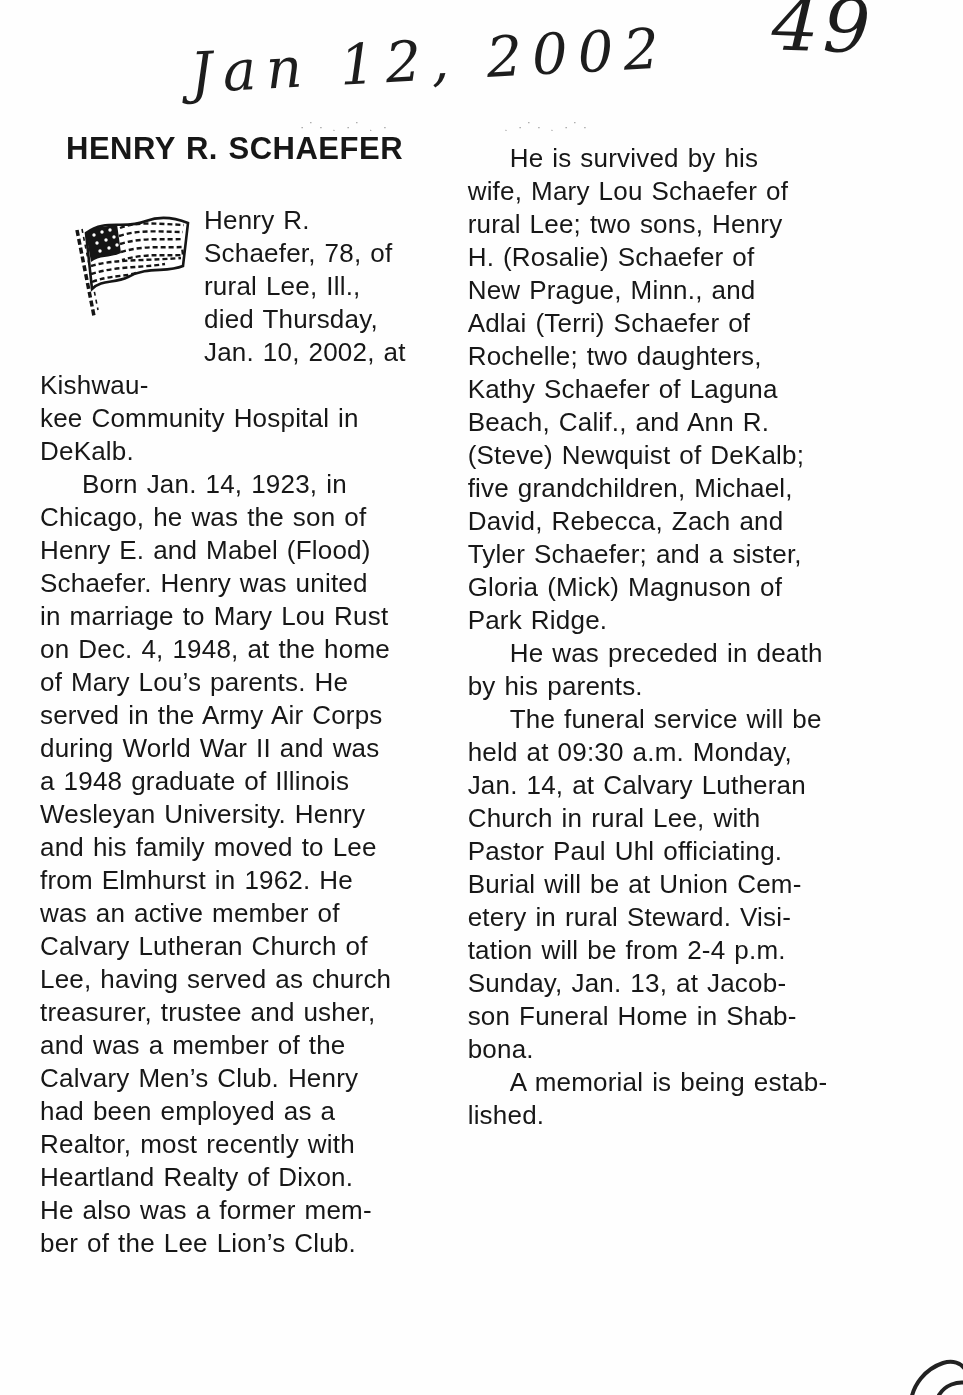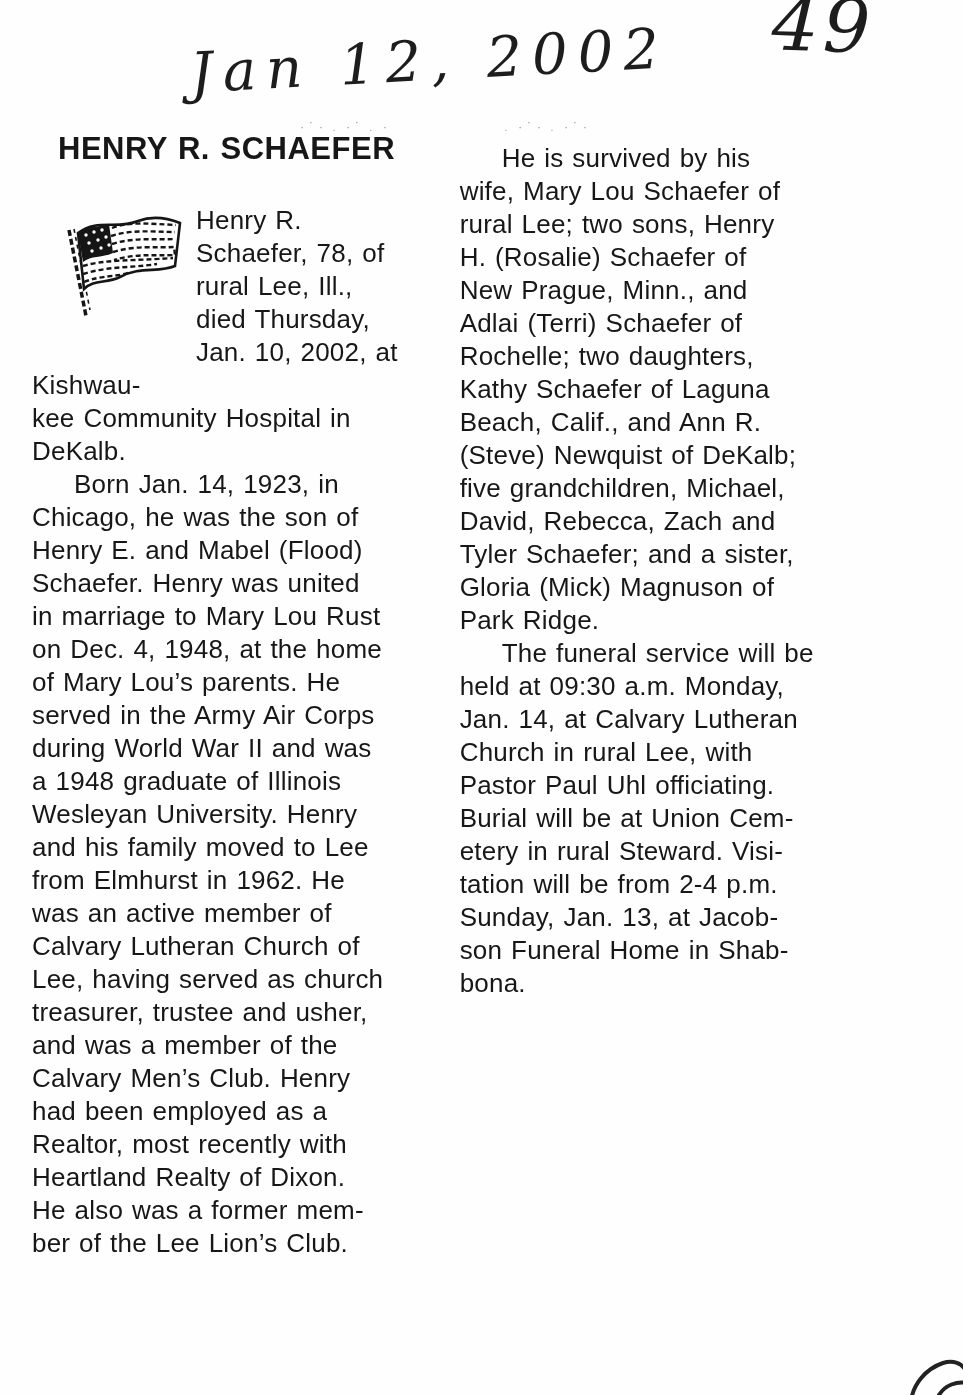--- a/index.html
+++ b/index.html
@@ -32,21 +32,21 @@
     left: 772px;
     top: -18px;
     font-size: 74px;
     letter-spacing: 4px;
     transform: rotate(2deg);
   }
   
   .clipping {
     position: absolute;
     top: 132px;
-    left: 32px;
+    left: 40px;
     width: 856px;
     display: flex;
     gap: 14px;
   }
   .col { font-size: 26px; line-height: 33px; letter-spacing: 0.2px; word-spacing: 1.5px; }
   .col-left  { width: 408px; }
   .col-right { width: 434px; padding-top: 10px; margin-left: 11px; }
   .headline {
     font-size: 31px;
     font-weight: 700;
@@ -164,31 +164,35 @@
 Adlai (Terri) Schaefer of
 Rochelle; two daughters,
 Kathy Schaefer of Laguna
 Beach, Calif., and Ann R.
 (Steve) Newquist of DeKalb;
 five grandchildren, Michael,
 David, Rebecca, Zach and
 Tyler Schaefer; and a sister,
 Gloria (Mick) Magnuson of
 Park Ridge.</p>
+      <p class="para">He was preceded in death
+by his parents.</p>
       <p class="para">The funeral service will be
 held at 09:30 a.m. Monday,
 Jan. 14, at Calvary Lutheran
 Church in rural Lee, with
 Pastor Paul Uhl officiating.
 Burial will be at Union Cem-
 etery in rural Steward. Visi-
 tation will be from 2-4 p.m.
 Sunday, Jan. 13, at Jacob-
 son Funeral Home in Shab-
 bona.</p>
+      <p class="para">A memorial is being estab-
+lished.</p>
     </div>
 
   </div>
 
   <svg class="corner-mark" width="70" height="66" viewBox="0 0 70 66" xmlns="http://www.w3.org/2000/svg">
     <path d="M12,64 C14,48 26,32 44,26 C54,23 62,26 66,32 M40,58 C46,48 58,44 68,46" stroke="#222" stroke-width="4" fill="none" stroke-linecap="round"></path>
   </svg>
 
 </div>
 

